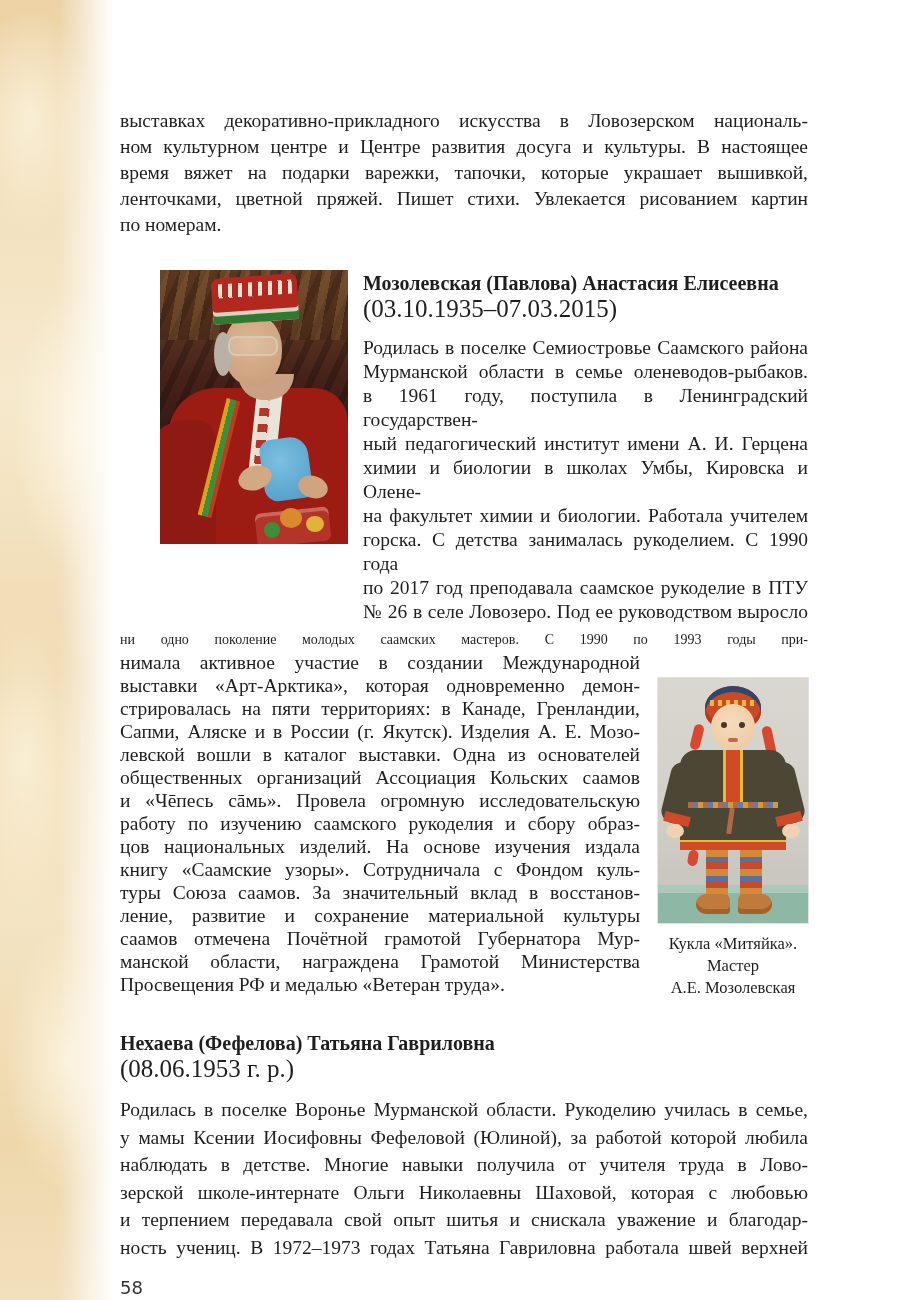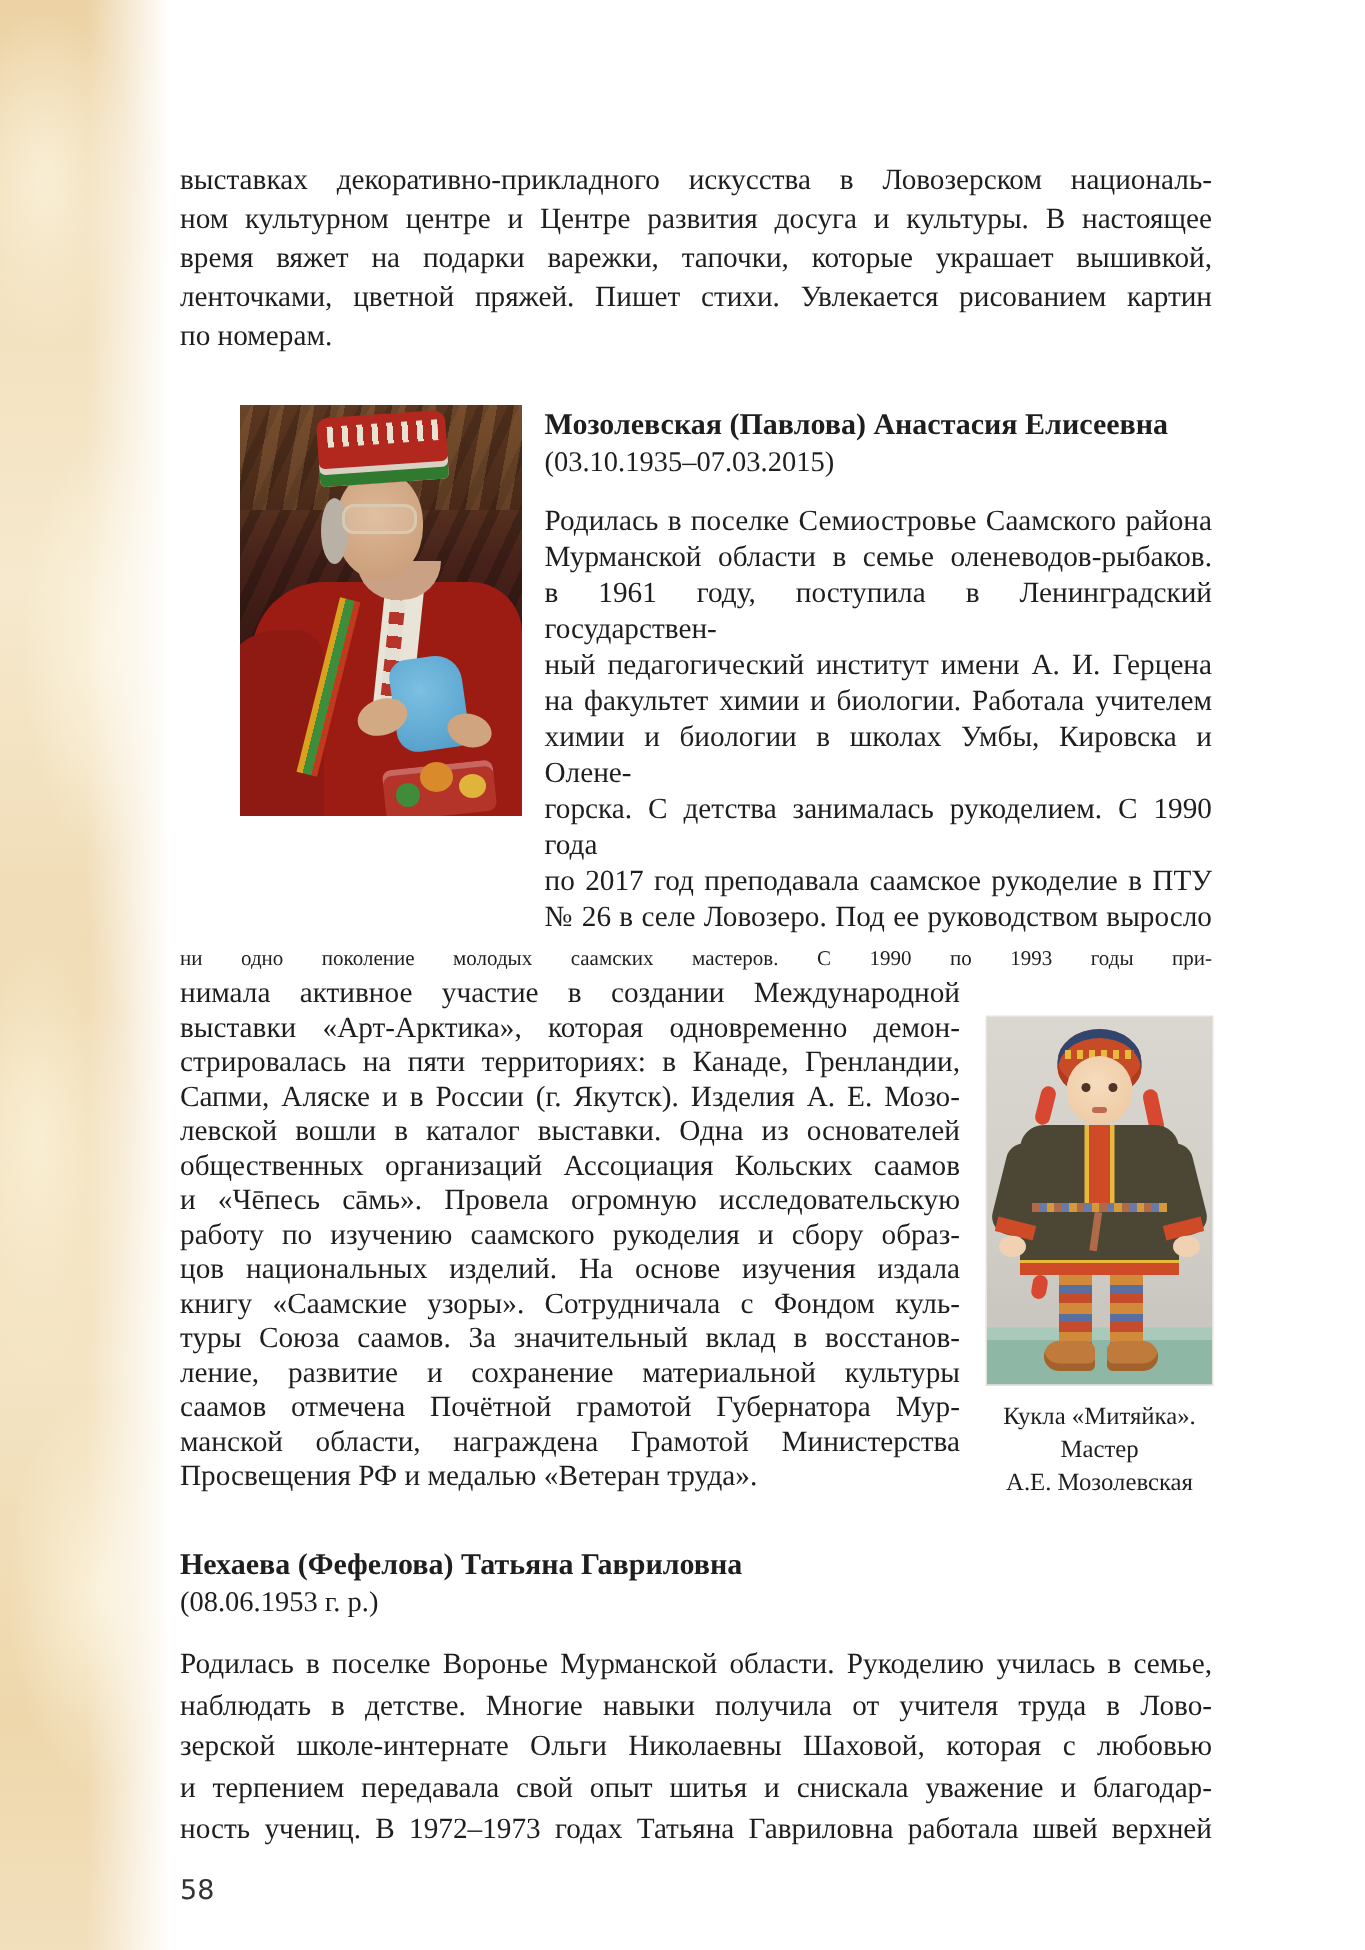--- a/index.html
+++ b/index.html
@@ -54,21 +54,21 @@
   .po-lanyard{left:96px;top:130px;width:10px;height:86px;background:repeating-linear-gradient(180deg,#e4dfd2 0 8px,#b5352a 8px 16px);transform:rotate(6deg);}
   .po-cloth{left:102px;top:168px;width:48px;height:62px;border-radius:12px 18px 8px 14px;background:radial-gradient(circle at 40% 35%, #7cc0e2, #4f9bc8);transform:rotate(-8deg);}
   .po-hand1{left:78px;top:196px;width:34px;height:24px;border-radius:50%;background:#d3a983;transform:rotate(-18deg);}
   .po-hand2{left:138px;top:206px;width:30px;height:22px;border-radius:50%;background:#cfa47e;transform:rotate(16deg);}
   .po-box{left:96px;top:240px;width:74px;height:34px;border-radius:6px;background:#b5342a;box-shadow:inset 0 4px 0 rgba(255,255,255,.25);transform:rotate(-6deg);}
   .po-yarn1{left:120px;top:238px;width:22px;height:20px;border-radius:50%;background:#d98a2b;}
   .po-yarn2{left:146px;top:246px;width:18px;height:16px;border-radius:50%;background:#e0b43a;}
   .po-yarn3{left:104px;top:252px;width:16px;height:16px;border-radius:50%;background:#3f8c3b;}
   .p1-col{margin-left:15px;width:485px;}
   h2{margin:0;font-size:20px;line-height:26px;font-weight:bold;}
-  .dates{font-size:19px;line-height:26px;margin-bottom:14px;}
+  .dates{font-size:25px;line-height:26px;margin-bottom:14px;}
   .col-text{font-size:19.5px;line-height:24px;}
   .full-line{margin-top:4px;font-size:14px;line-height:23px;}
   .wrap-row{position:relative;}
   .wrap-text{width:520px;font-size:19.5px;line-height:23px;}
   .doll-fig{position:absolute;right:-6px;top:27px;width:162px;margin:0;}
   .doll-photo{
     position:relative;width:150px;height:245px;margin:0 auto;overflow:hidden;
     background:linear-gradient(180deg,#dad7d0 0%,#d2cfc8 55%,#c9c7c0 80%);
     box-shadow:0 0 0 1px #e5e3de;
   }
@@ -147,22 +147,22 @@
         <div class="po-yarn3"></div>
       </figure>
       <div class="p1-col">
         <h2>Мозолевская (Павлова) Анастасия Елисеевна</h2>
         <div class="dates">(03.10.1935–07.03.2015)</div>
         <div class="col-text">
             <div class="ln">Родилась в поселке Семиостровье Саамского района</div>
             <div class="ln">Мурманской области в семье оленеводов-рыбаков.</div>
             <div class="ln">в 1961 году, поступила в Ленинградский государствен-</div>
             <div class="ln">ный педагогический институт имени А. И. Герцена</div>
+            <div class="ln">химии и биологии в школах Умбы, Кировска и Олене-</div>
             <div class="ln">на факультет химии и биологии. Работала учителем</div>
-            <div class="ln">химии и биологии в школах Умбы, Кировска и Олене-</div>
             <div class="ln">горска. С детства занималась рукоделием. С 1990 года</div>
             <div class="ln">по 2017 год преподавала саамское рукоделие в ПТУ</div>
             <div class="ln">№ 26 в селе Ловозеро. Под ее руководством выросло</div>
           </div>
       </div>
     </div>
 
     <div class="full-line ln">ни одно поколение молодых саамских мастеров. С 1990 по 1993 годы при-</div>
 
     <div class="wrap-row">
@@ -219,20 +219,21 @@
           </figcaption>
       </figure>
     </div>
   </section>
 
   <section class="profile2">
     <h2>Нехаева (Фефелова) Татьяна Гавриловна</h2>
     <div class="dates">(08.06.1953 г. р.)</div>
     <div class="para">
         <div class="ln">Родилась в поселке Воронье Мурманской области. Рукоделию училась в семье,</div>
+        <div class="ln">у мамы Ксении Иосифовны Фефеловой (Юлиной), за работой которой любила</div>
         <div class="ln">наблюдать в детстве. Многие навыки получила от учителя труда в Лово-</div>
         <div class="ln">зерской школе-интернате Ольги Николаевны Шаховой, которая с любовью</div>
         <div class="ln">и терпением передавала свой опыт шитья и снискала уважение и благодар-</div>
         <div class="ln">ность учениц. В 1972–1973 годах Татьяна Гавриловна работала швей верхней</div>
       </div>
   </section>
 
   <div class="page-number">58</div>
 
 </div>

